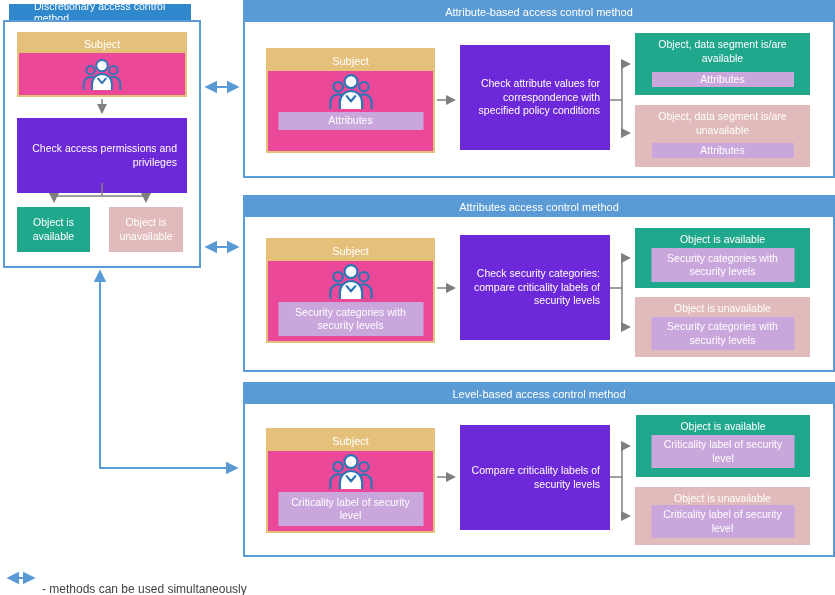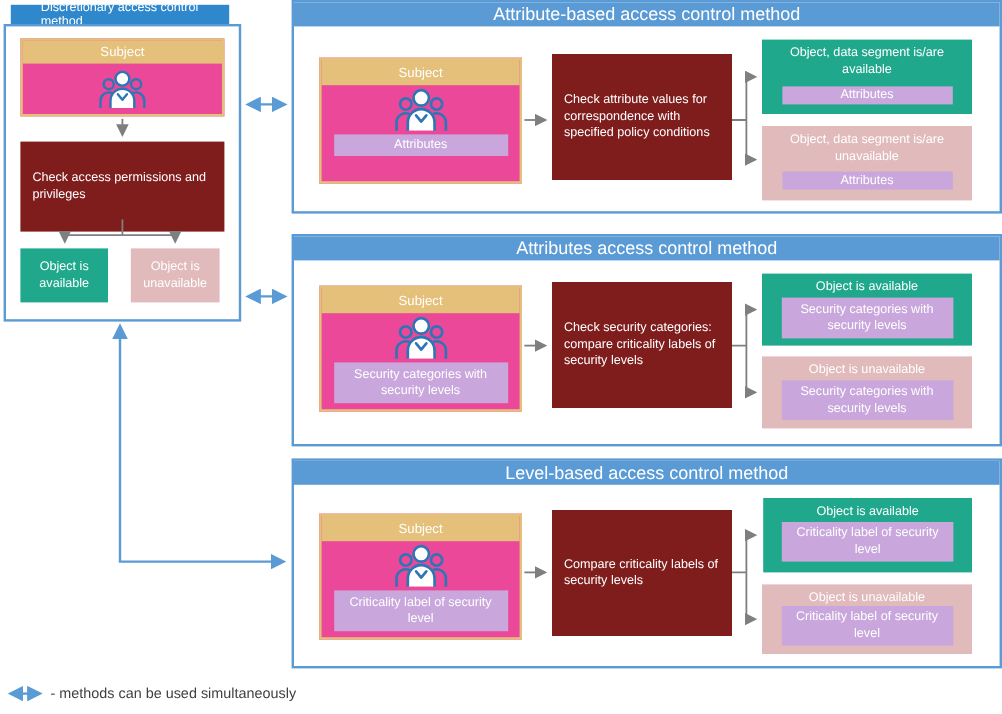--- a/index.html
+++ b/index.html
@@ -1,48 +1,48 @@
 <!DOCTYPE html>
 <html><head>
 <meta charset="utf-8">
 <style>
   html,body{margin:0;padding:0;background:#fff;}
   .stage{position:relative;width:835px;height:595px;background:#fff;
          font-family:"Liberation Sans",sans-serif;overflow:hidden;}
   .abs{position:absolute;box-sizing:border-box;}
   
   .rpanel{border:2px solid #5B9BD5;background:#fff;}
-  .bar-title{height:20px;background:#5B9BD5;color:#fff;font-size:15px;
+  .bar-title{height:20px;background:#5B9BD5;color:#fff;font-size:11px;
              display:flex;align-items:center;justify-content:center;}
   
   .disc-title{background:#2E88CB;color:#fff;font-size:10.5px;
               display:flex;align-items:center;justify-content:center;padding-left:25px;}
   .disc-body{border:2px solid #5B9BD5;background:#fff;}
   
   .subject{border:2px solid #E5C07A;background:#ec4899;}
   .subject-head{background:#E5C07A;color:#fff;font-size:11px;
                 display:flex;align-items:center;justify-content:center;}
   .icon-wrap{position:absolute;left:0;right:0;display:flex;
              align-items:center;justify-content:center;}
   
-  .check{background:#7f1d1d;color:#fff;font-size:10.5px;line-height:1.3;
+  .check{background:#6d28d9;color:#fff;font-size:10.5px;line-height:1.3;
          display:flex;align-items:center;justify-content:center;
-         text-align:left;padding:4px 10px;}
+         text-align:right;padding:4px 10px;}
   
   .ok{background:#20A88D;}
   .no{background:#E1BABC;}
   .outcome{color:#fff;font-size:10.5px;text-align:center;line-height:1.3;}
   .outcome .ttl{padding:5px 8px 0 8px;}
   .outcome.centered{display:flex;align-items:center;justify-content:center;padding:4px;}
   
   .tag{position:absolute;left:50%;transform:translateX(-50%);
        background:#C9A6DC;color:#fff;font-size:10.5px;line-height:1.25;
        display:flex;align-items:center;justify-content:center;
        text-align:center;padding:0 4px;box-sizing:border-box;}
-  .legend-text{color:#3F3F3F;font-size:12px;}
+  .legend-text{color:#3F3F3F;font-size:12px;margin-top:11px;}
   svg.overlay{position:absolute;left:0;top:0;z-index:10;pointer-events:none;}
 </style>
 </head>
 <body>
 
 <div class="stage">
 
   <div class="abs disc-title" style="left:9px;top:4px;width:182px;height:16px;">Discretionary access control method</div>
   <div class="abs disc-body" style="left:3px;top:20px;width:198px;height:248px;"></div>
 

